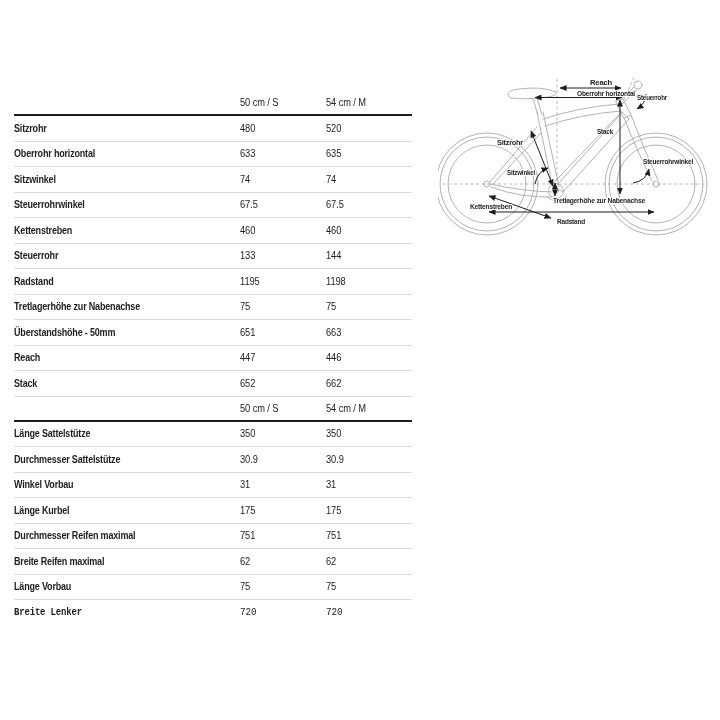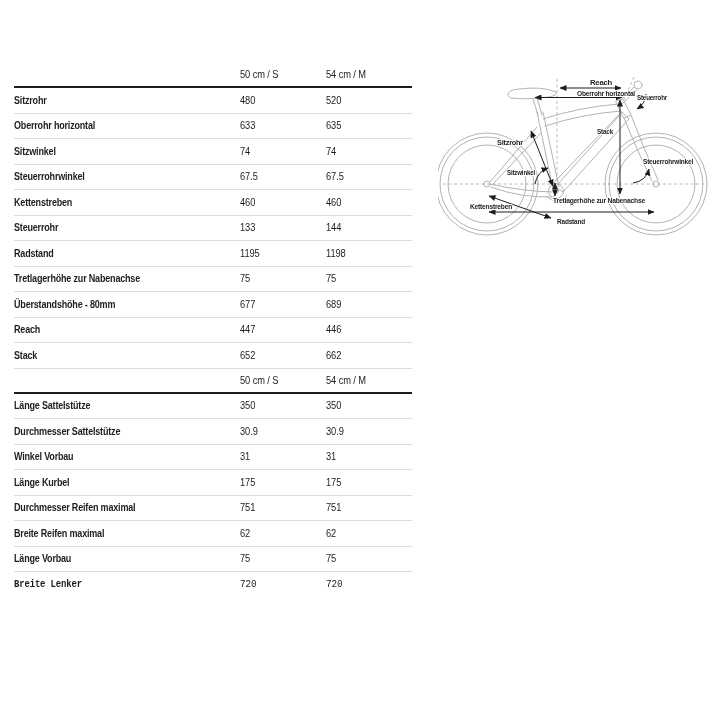--- a/index.html
+++ b/index.html
@@ -1,20 +1,20 @@
 <!DOCTYPE html>
 <html><head>
 <meta charset="utf-8">
 <style>
   html,body { margin:0; padding:0; background:#fff; }
   .page {
     position:relative; width:720px; height:720px; background:#ffffff;
     font-family:"Liberation Sans", sans-serif; overflow:hidden;
   }
-  .geo-table { position:absolute; left:14px; top:62px; width:398px; color:#1d1d1b; }
+  .geo-table { position:absolute; left:14px; top:90px; width:398px; color:#1d1d1b; }
   .trow {
     display:grid; grid-template-columns:226px 86px 86px; align-items:center;
     height:25.5px; box-sizing:border-box; border-bottom:1px solid #dcdcdc;
     font-size:10px; color:#1d1d1b;
   }
   .trow.thead { height:26px; border-bottom:2px solid #1d1d1b; }
   .trow.last { border-bottom:none;font-family:Liberation Mono, monospace; }
   .trow .lbl {
     font-weight:bold; letter-spacing:-0.2px;
     transform:scaleX(0.9); transform-origin:0 50%; white-space:nowrap;
@@ -78,23 +78,23 @@
       <span class="lbl">Radstand</span>
       <span class="val">1195</span>
       <span class="val">1198</span>
     </div>
     <div class="trow">
       <span class="lbl">Tretlagerhöhe zur Nabenachse</span>
       <span class="val">75</span>
       <span class="val">75</span>
     </div>
     <div class="trow">
-      <span class="lbl">Überstandshöhe - 80mm</span>
-      <span class="val">677</span>
-      <span class="val">689</span>
+      <span class="lbl">Überstandshöhe - 50mm</span>
+      <span class="val">651</span>
+      <span class="val">663</span>
     </div>
     <div class="trow">
       <span class="lbl">Reach</span>
       <span class="val">447</span>
       <span class="val">446</span>
     </div>
     <div class="trow">
       <span class="lbl">Stack</span>
       <span class="val">652</span>
       <span class="val">662</span>

